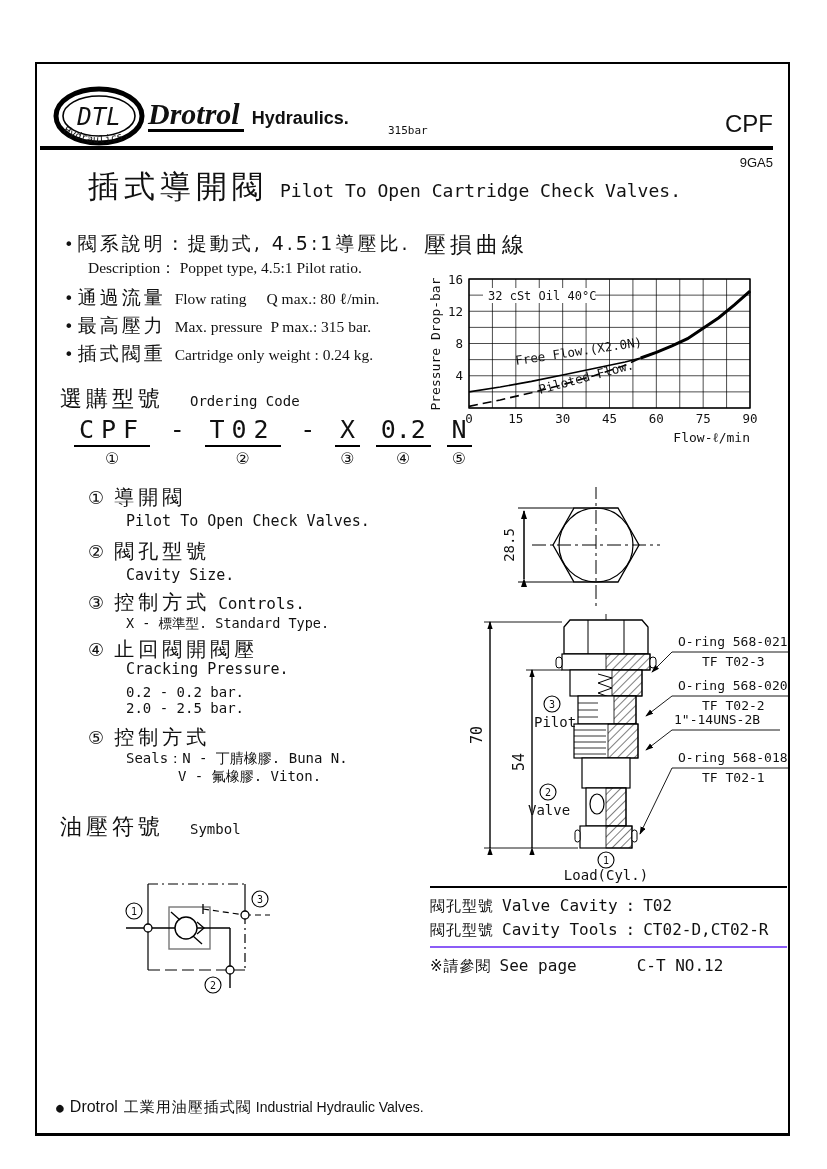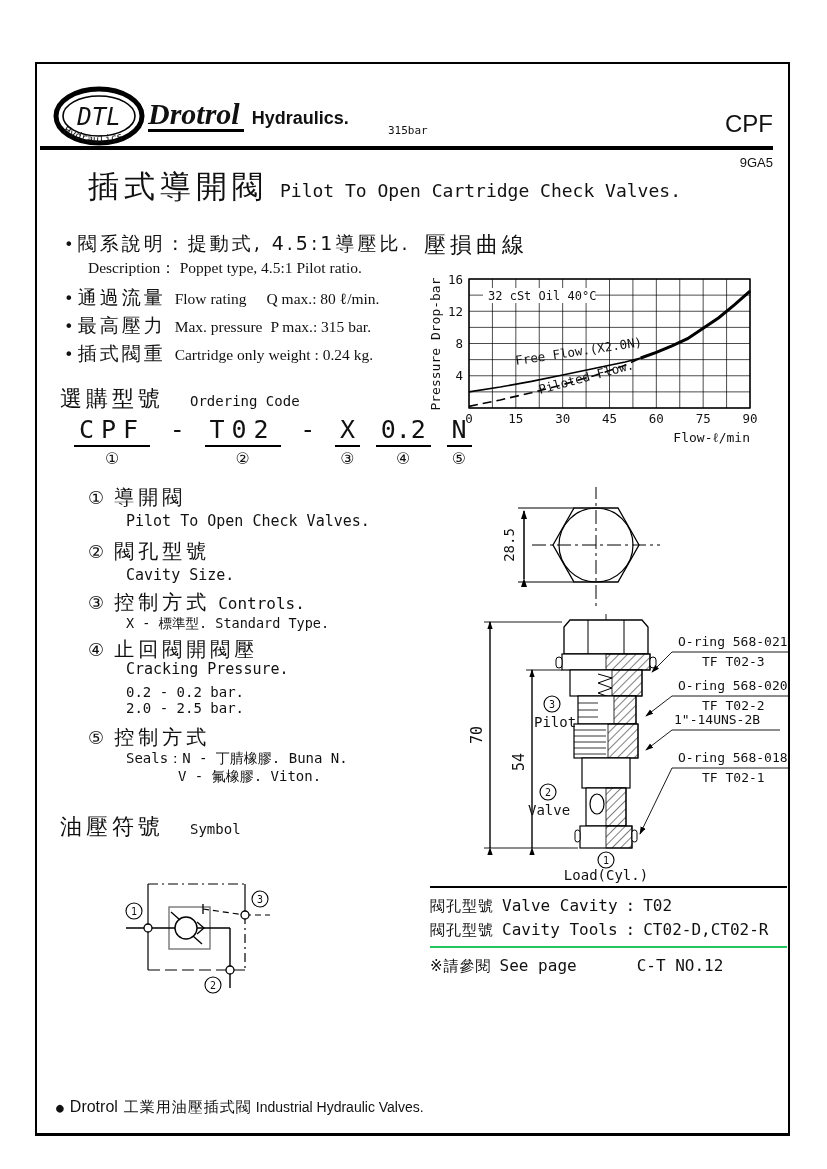--- a/index.html
+++ b/index.html
@@ -29,21 +29,21 @@
   .code-n{font-size:16px;display:block;margin-top:2px;font-family:"DejaVu Sans",sans-serif;}
   .code-dash{font-size:25px;display:inline-block;vertical-align:top;margin:0 10px;}
   .item-num{font-size:18px;font-family:"DejaVu Sans",sans-serif;margin-right:10px;}
   .item-zh{font-size:20px;letter-spacing:4px;}
   .item-en-inline{font-size:16px;margin-left:8px;}
   .item-line{font-size:15px;}
   .ct{position:absolute;left:430px;top:886px;width:357px;border-top:2px solid #000;padding-top:8px;}
   .ct-row{display:flex;align-items:baseline;white-space:nowrap;margin-bottom:4px;}
   .ct-zh{font-size:15px;letter-spacing:1px;}
   .ct-en{font-size:16px;margin-left:8px;}
-  .ct-sep{border-top:2px solid #22c55e;margin-top:6px;padding-top:8px;}
+  .ct-sep{border-top:2px solid #8b5cf6;margin-top:6px;padding-top:8px;}
   .foot{position:absolute;left:56px;top:1098px;white-space:nowrap;}
   .foot-b{font-size:13px;margin-right:6px;}
   .foot-brand{font-family:"Liberation Sans",sans-serif;font-size:16px;}
   .foot-zh{font-family:"DejaVu Sans",sans-serif;font-size:15px;letter-spacing:1px;}
   .foot-en{font-family:"Liberation Sans",sans-serif;font-size:14px;margin-left:4px;}
   svg text{font-family:"DejaVu Sans Mono",monospace;fill:#111;}
 </style>
 </head>
 <body>
 

